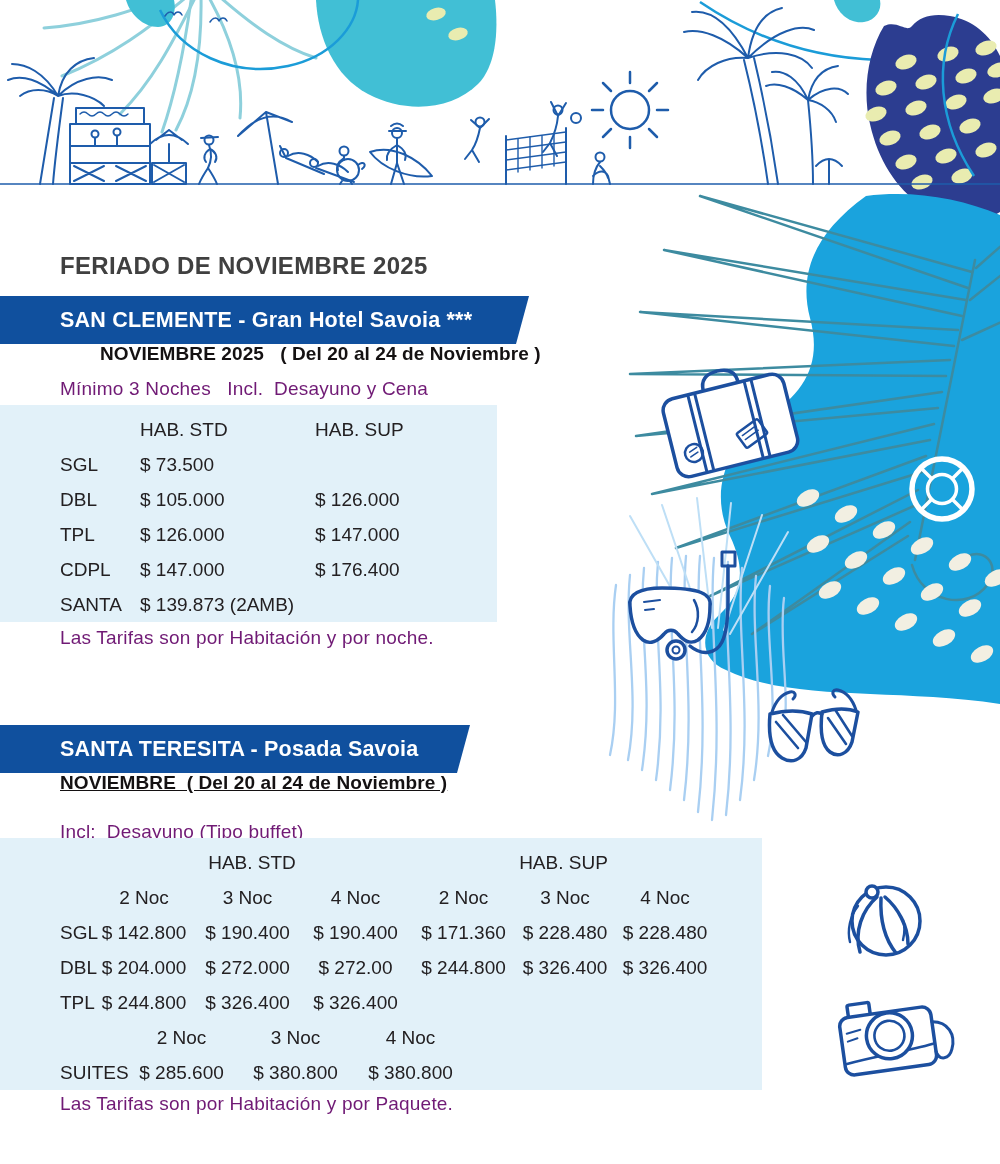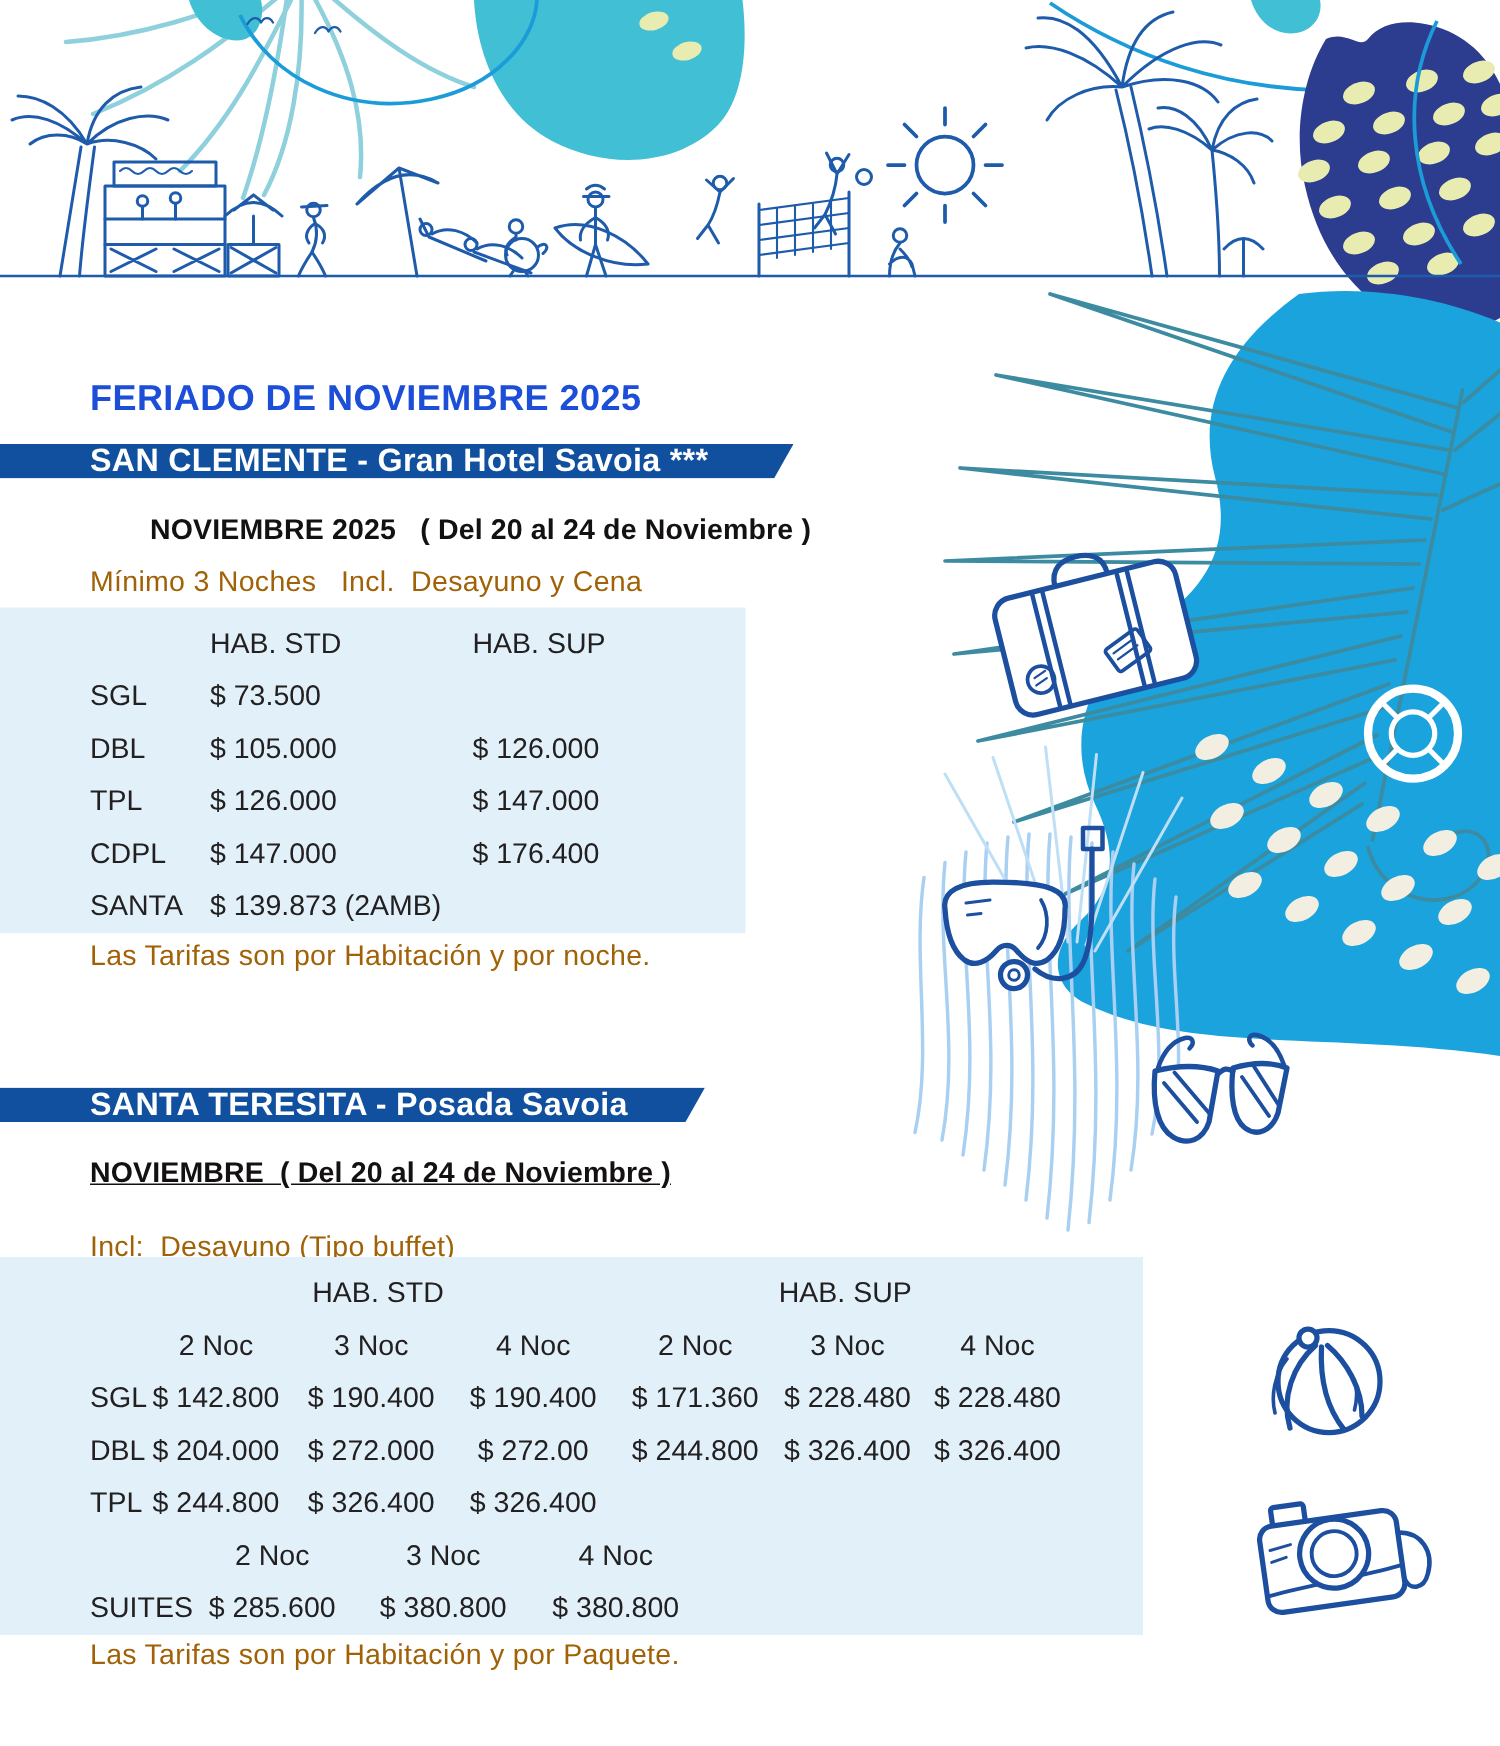--- a/index.html
+++ b/index.html
@@ -10,33 +10,33 @@
     font-family: "Liberation Sans", "DejaVu Sans", sans-serif;
     color: #232022;
   }
   svg.deco { position: absolute; display:block; }
   .deco-top { left:0; top:0; }
   .deco-right { left:420px; top:180px; }
   .deco-br { left:820px; top:860px; }
 
   .title {
     position:absolute; left:60px; top:252px;
-    font-size:24px; font-weight:700; color:#1d4ed8;
+    font-size:24px; font-weight:700; color:#404040;
     letter-spacing:.3px; white-space:pre;
   }
   .banner {
-    position:absolute; left:0; height:23px; background:#10509e;
+    position:absolute; left:0; height:48px; background:#10509e;
     color:#fff; display:flex; align-items:center; padding-left:60px;
     font-weight:700; font-size:21.5px; letter-spacing:.2px; white-space:pre;
     clip-path: polygon(0 0, 100% 0, calc(100% - 13px) 100%, 0 100%);
   }
   .banner1 { top:296px; width:529px; }
   .banner2 { top:725px; width:470px; }
 
-  .line { position:absolute; left:60px; font-size:19px; letter-spacing:.2px; white-space:pre; color:#a16207; }
+  .line { position:absolute; left:60px; font-size:19px; letter-spacing:.2px; white-space:pre; color:#701a75; }
   .line.bold { font-weight:700; color:#141112; letter-spacing:.1px; }
 
   .sub1  { top:343px;margin-left:40px; } .cond1 { top:378px; }
   .note1 { top:627px; } .note2 { top:663px; }
   .sub2  { top:772px;text-decoration:underline; } .cond2 { top:821px; }
   .note3 { top:1093px; }
 
   .table1 {
     position:absolute; left:0; top:405px; width:497px; height:217px;
     background:#e2f1f9; display:grid;

